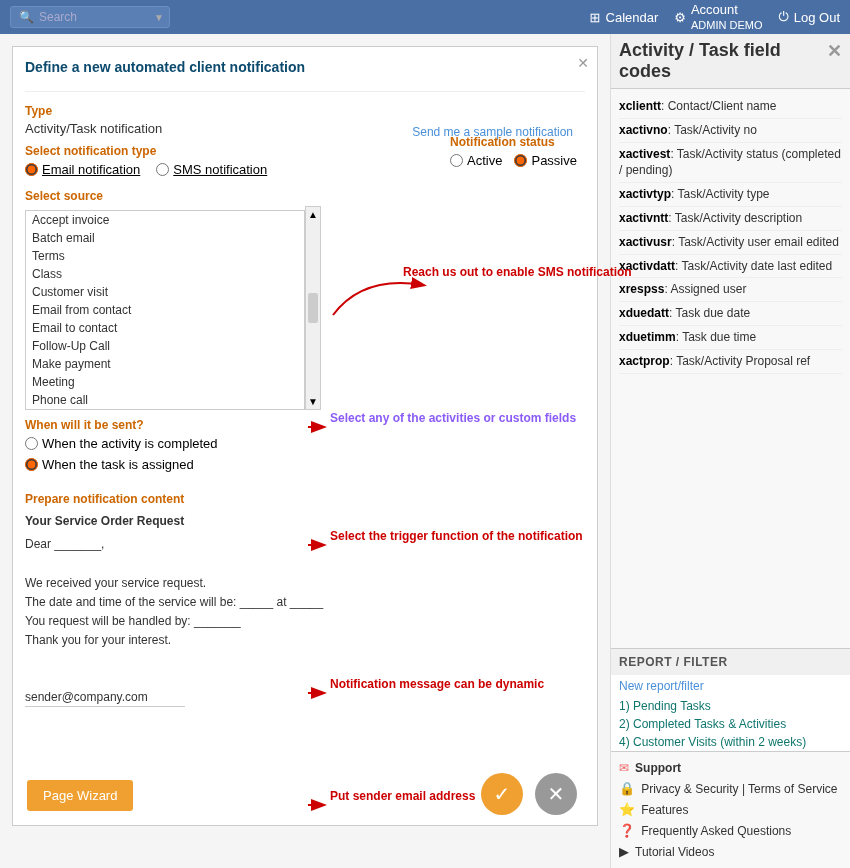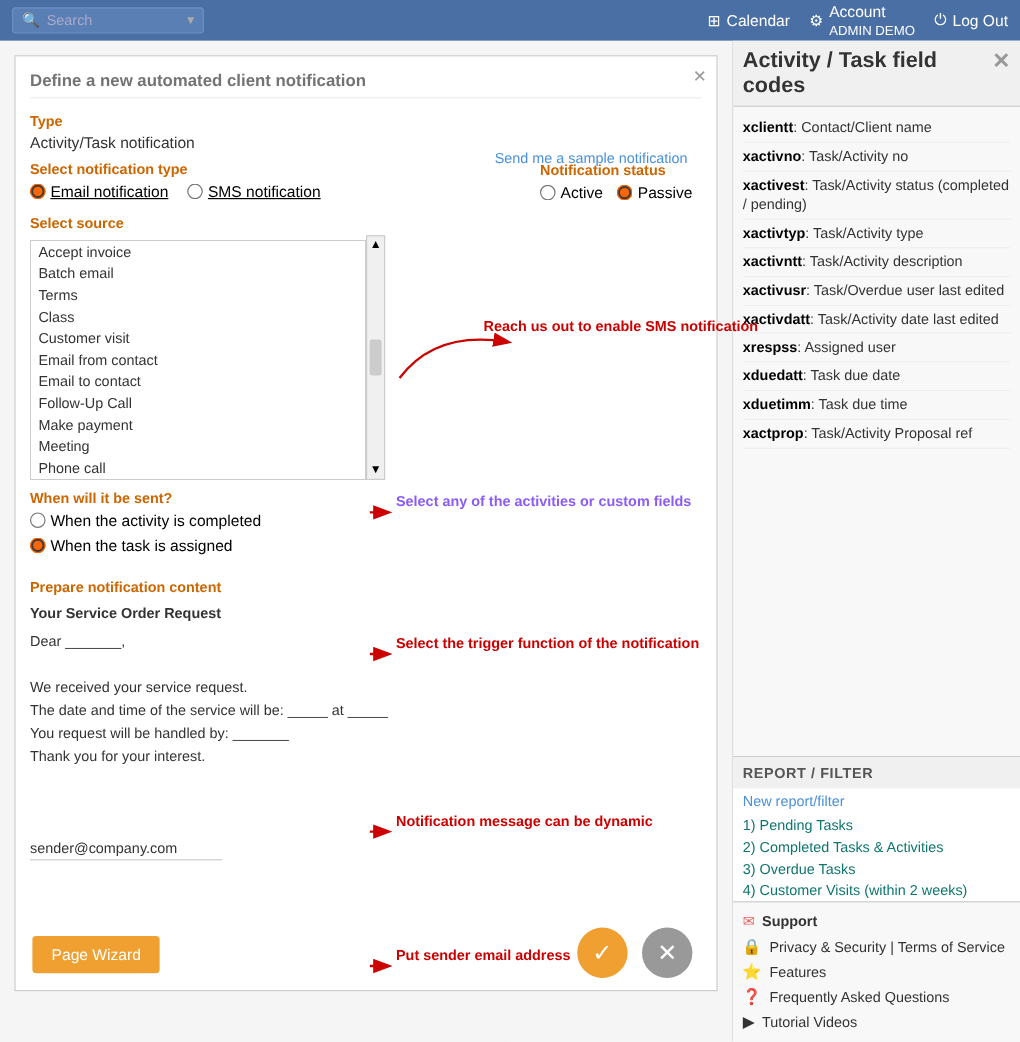--- a/index.html
+++ b/index.html
@@ -68,23 +68,23 @@
       background: white;
       border: 1px solid #ccc;
       padding: 12px;
       height: 780px;
       position: relative;
     }
 
     .dialog-title {
       font-size: 14px;
       font-weight: bold;
-      color: #737373;
+      color: #0c4a6e;
       margin-bottom: 12px;
-      padding-bottom: 6px;
+      padding-bottom: 16px;
       border-bottom: 1px solid #eee;
     }
 
     .close-btn {
       position: absolute;
       top: 8px;
       right: 8px;
       color: #999;
       cursor: pointer;
       font-size: 14px;
@@ -168,21 +168,21 @@
 
     .content-text {
       font-size: 12px;
       color: #333;
       line-height: 1.6;
       margin-top: 6px;
     }
 
     .email-field {
       border-bottom: 1px solid #ccc;
-      margin-top: 60px;
+      margin-top: 40px;
       padding-bottom: 2px;
       font-size: 12px;
       color: #333;
       width: 160px;
     }
 
     
     .bottom-buttons {
       position: absolute;
       bottom: 10px;
@@ -514,35 +514,34 @@
     <div class="right-section-title">
       <span>Activity / Task field codes</span>
       <span style="cursor:pointer;color:#999;">✕</span>
     </div>
     <div class="field-codes-list" id="field-codes-list">
     <div class="code-item"><span class="code-key">xclientt</span><span>: Contact/Client name</span></div>
         <div class="code-item"><span class="code-key">xactivno</span><span>: Task/Activity no</span></div>
         <div class="code-item"><span class="code-key">xactivest</span><span>: Task/Activity status (completed / pending)</span></div>
         <div class="code-item"><span class="code-key">xactivtyp</span><span>: Task/Activity type</span></div>
         <div class="code-item"><span class="code-key">xactivntt</span><span>: Task/Activity description</span></div>
-        <div class="code-item"><span class="code-key">xactivusr</span><span>: Task/Overdue user last edited</span></div>
+        <div class="code-item"><span class="code-key">xactivusr</span><span>: Task/Activity user email edited</span></div>
         <div class="code-item"><span class="code-key">xactivdatt</span><span>: Task/Activity date last edited</span></div>
         <div class="code-item"><span class="code-key">xrespss</span><span>: Assigned user</span></div>
         <div class="code-item"><span class="code-key">xduedatt</span><span>: Task due date</span></div>
         <div class="code-item"><span class="code-key">xduetimm</span><span>: Task due time</span></div>
         <div class="code-item"><span class="code-key">xactprop</span><span>: Task/Activity Proposal ref</span></div>
       </div>
 
     <div class="report-section">
       <div class="report-header">REPORT / FILTER</div>
       <a class="new-report-link">New report/filter</a>
       <div id="report-list">
           <div class="report-item">1) Pending Tasks</div>
           <div class="report-item">2) Completed Tasks &amp; Activities</div>
-          <div class="report-item">3) Overdue Tasks</div>
           <div class="report-item">4) Customer Visits (within 2 weeks)</div>
         </div>
     </div>
 
     <div class="support-section">
       <div class="support-item">
         <span style="color:#e66;">✉</span>
         <strong>Support</strong>
       </div>
       <div id="support-items-list">

